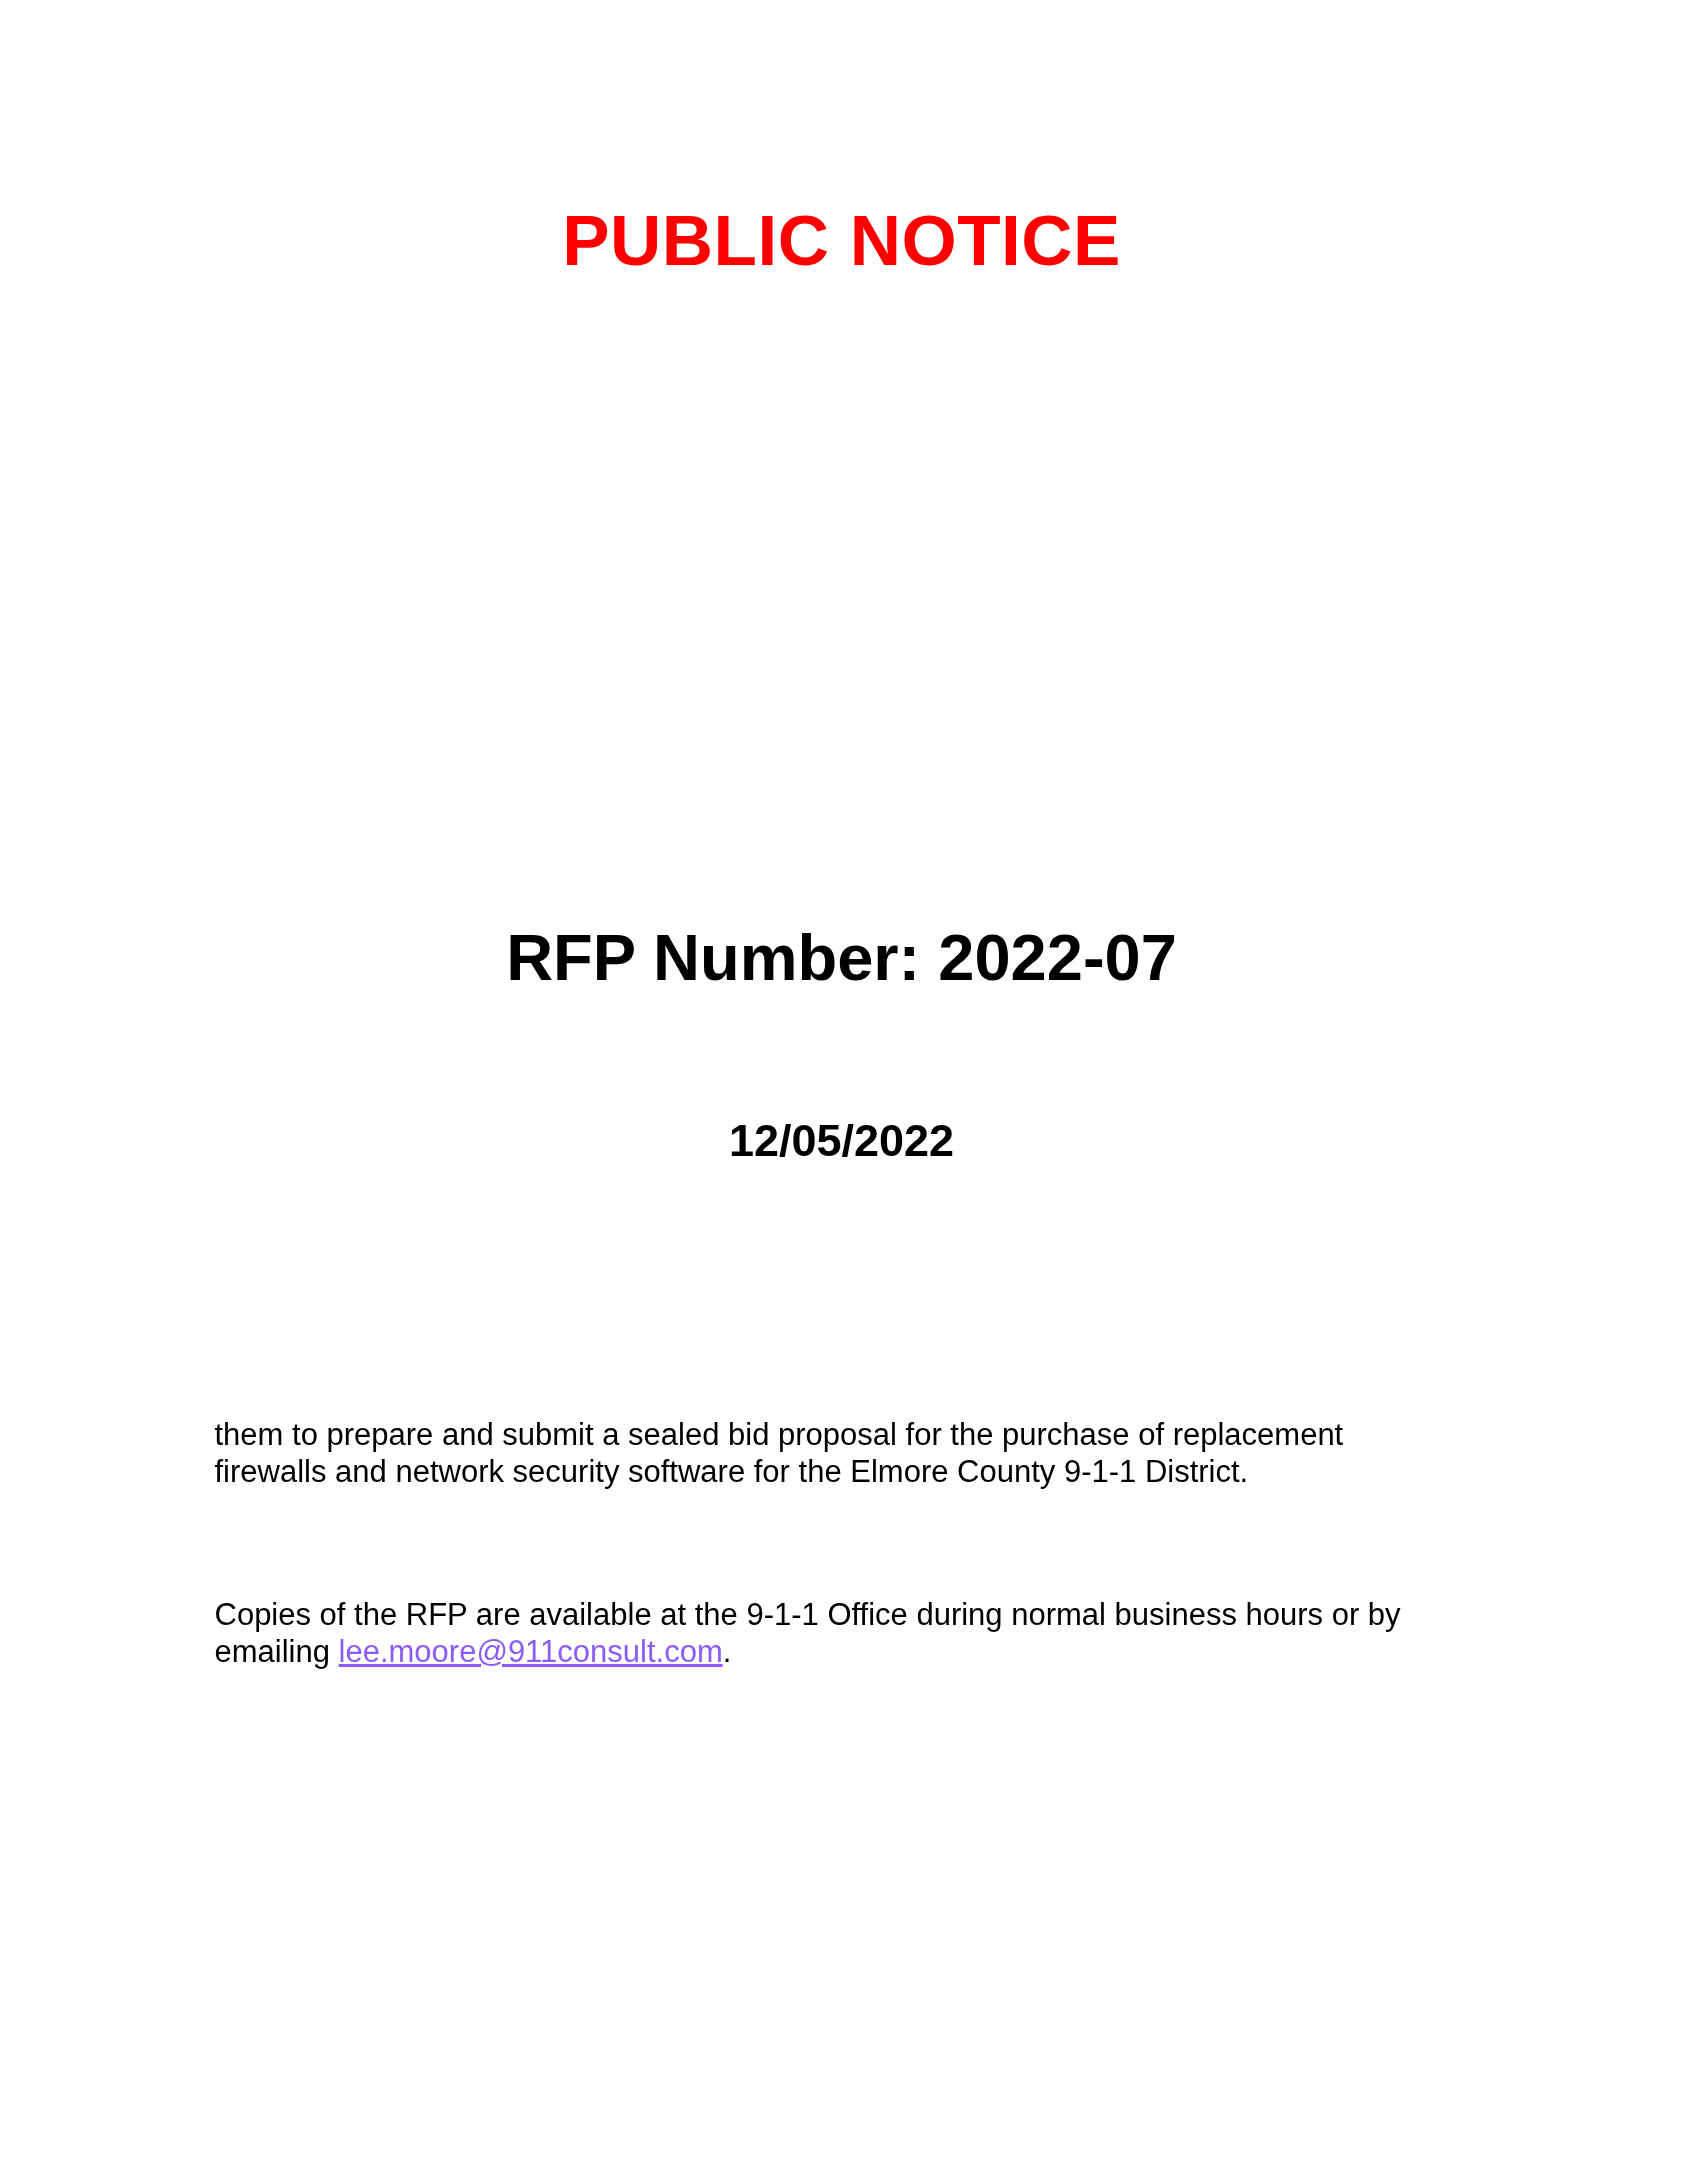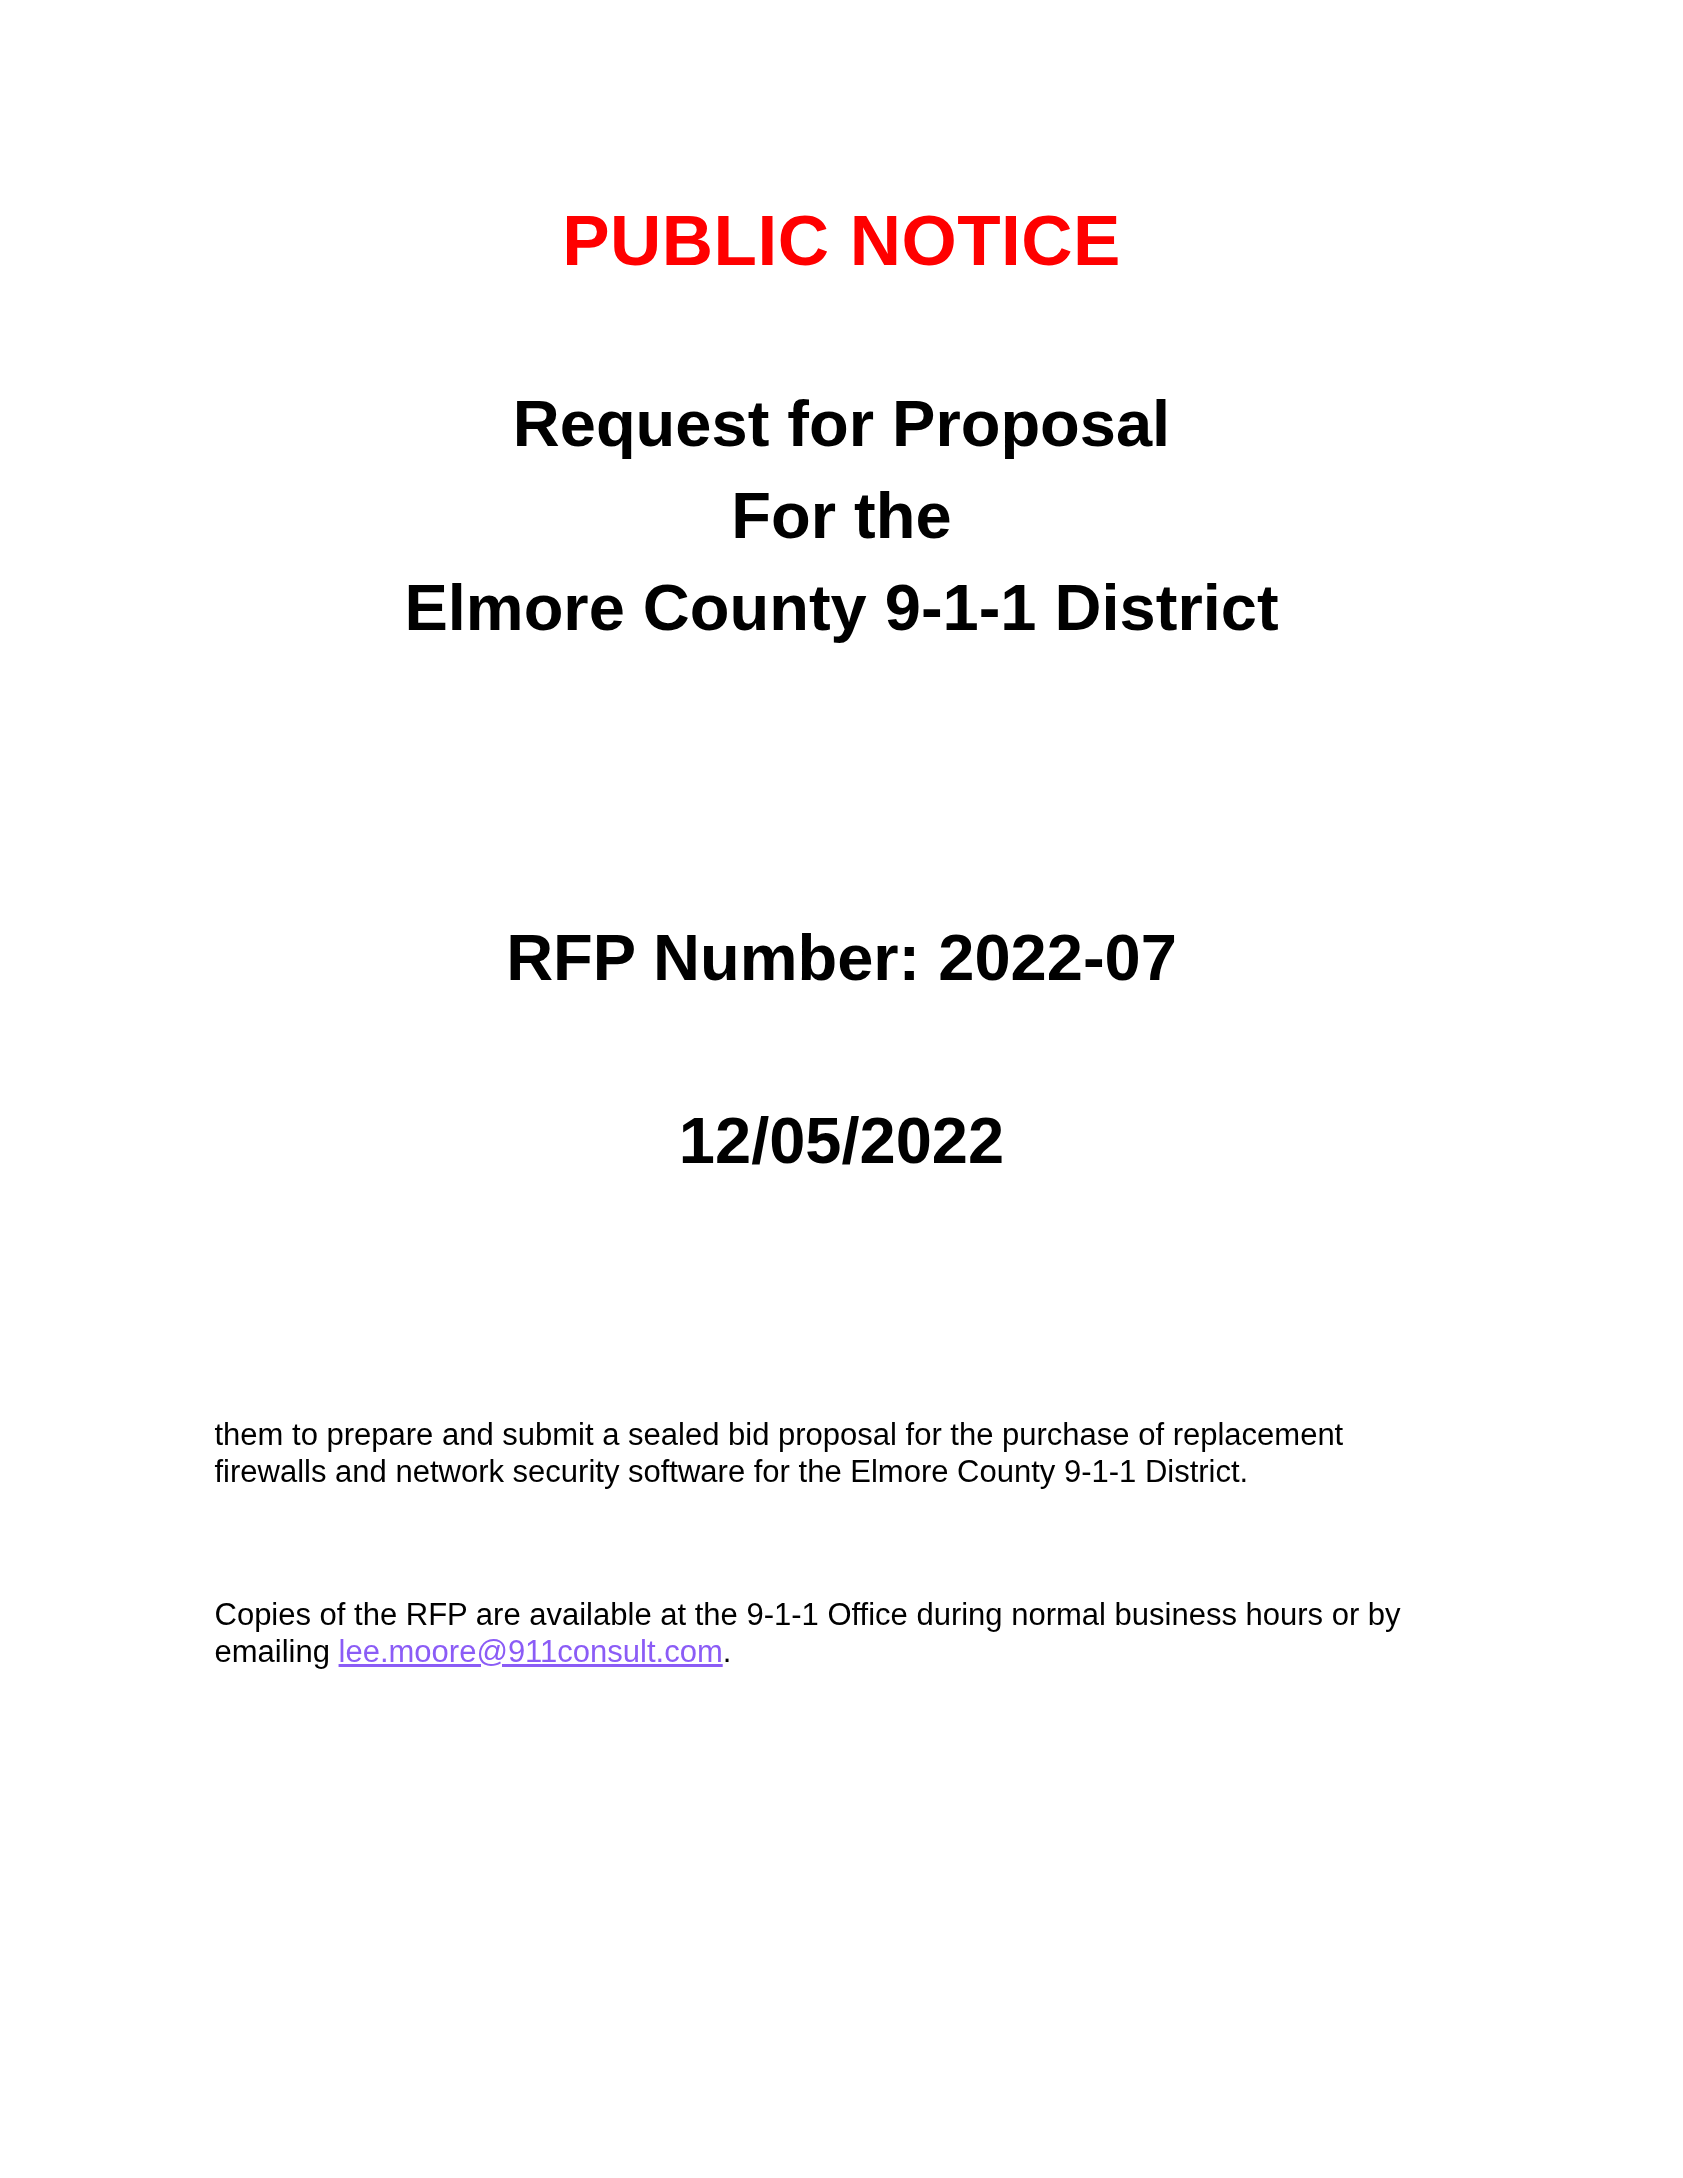--- a/index.html
+++ b/index.html
@@ -40,21 +40,21 @@
     font-size: 65px;
     line-height: 92px;
   }
   .rfp-number {
     top: 912px;
     font-size: 65px;
     line-height: 92px;
   }
   .rfp-date {
     top: 1095px;
-    font-size: 65px;
+    font-size: 45px;
     line-height: 92px;
   }
   .body-paragraph {
     position: absolute;
     left: 196px;
     width: 1307px;
     font-size: 31px;
     line-height: 37px;
     font-weight: normal;
     text-align: left;
@@ -66,25 +66,20 @@
     cursor: pointer;
   }
 </style>
 </head>
 <body>
 
 <div class="page">
 
   <div class="centered-block notice-title" style="color: rgb(255, 0, 0);">PUBLIC NOTICE</div>
 
-  <div class="centered-block heading-block">
-    <div>Request for Proposal</div>
-    <div>For the</div>
-    <div>Elmore County 9-1-1 District</div>
-  </div>
 
 
   <div class="centered-block rfp-number">RFP Number: 2022-07</div>
 
   <div class="centered-block rfp-date">12/05/2022</div>
 
   <div class="body-paragraph paragraph-1">
     <div>them to prepare and submit a sealed bid proposal for the purchase of replacement</div>
     <div>firewalls and network security software for the Elmore County 9-1-1 District.</div>
   </div>

